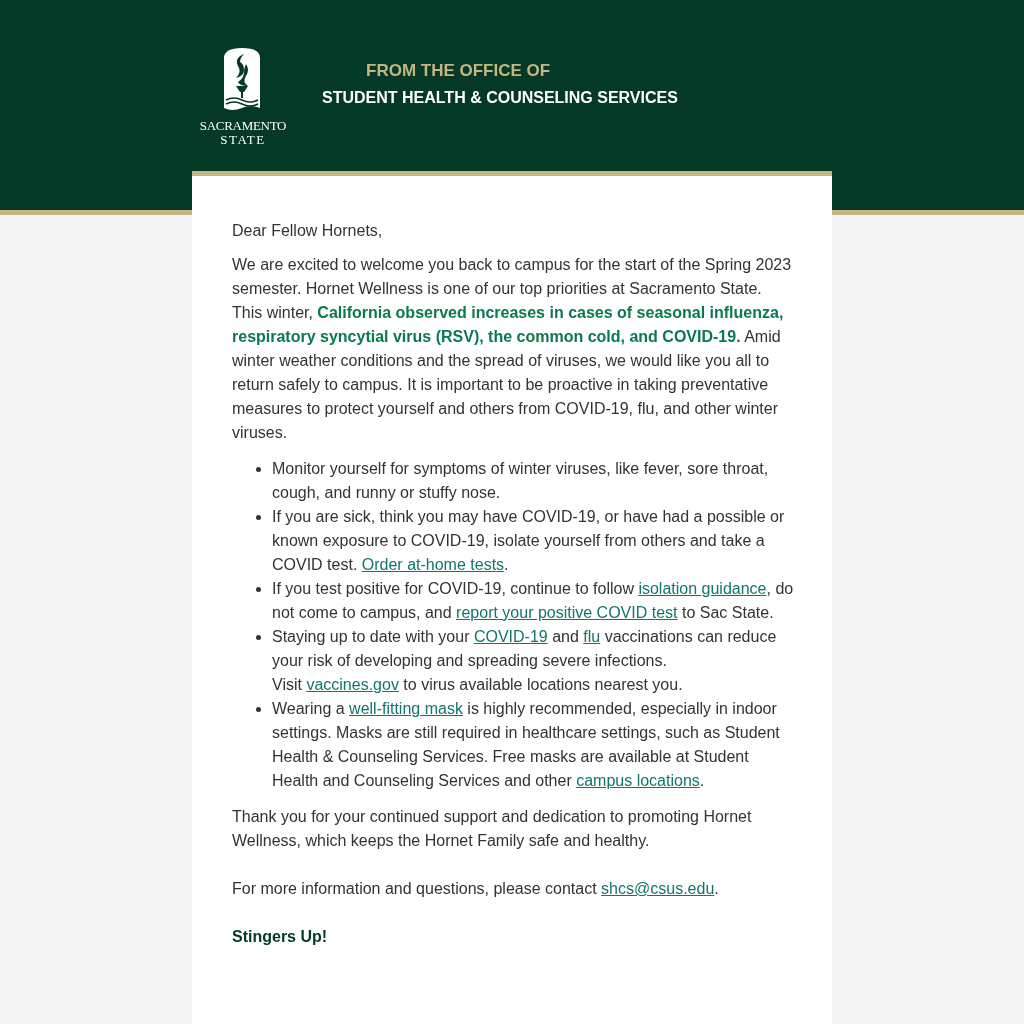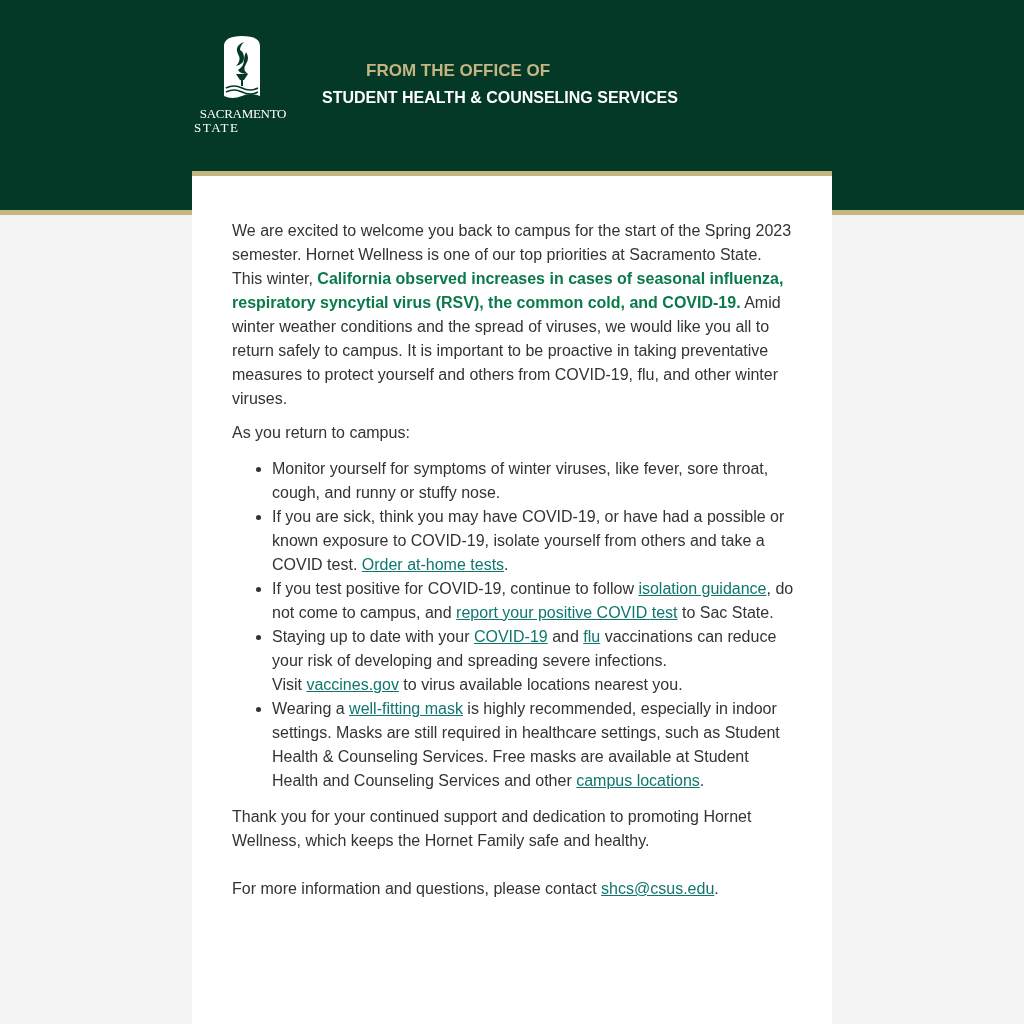--- a/index.html
+++ b/index.html
@@ -11,32 +11,32 @@
   }
   .header-band {
     position: absolute; left: 0; top: 0; width: 1024px; height: 210px;
     background: #043927;
   }
   .header-stripe {
     position: absolute; left: 0; top: 210px; width: 1024px; height: 5px;
     background: #c4b581;
   }
   .logo {
-    position: absolute; left: 194px; top: 36px; width: 98px; height: 100px;
+    position: absolute; left: 194px; top: 48px; width: 98px; height: 100px;
   }
   .logo-shield {
     position: absolute; left: 26px; top: 0; width: 44px; height: 68px;
   }
   .logo-text-1 {
     position: absolute; left: 0; top: 71px; width: 98px; text-align: center;
     font-family: "Liberation Serif", serif; color: #ffffff; font-size: 13px; letter-spacing: -0.3px;
     line-height: 13px;
   }
   .logo-text-2 {
-    position: absolute; left: 0; top: 85px; width: 98px; text-align: left;
+    position: absolute; left: 0; top: 85px; width: 98px; text-align: center;
     font-family: "Liberation Serif", serif; color: #ffffff; font-size: 13px; letter-spacing: 1.5px;
     line-height: 13px;
   }
   .header-kicker {
     position: absolute; left: 322px; top: 61px;
     color: #c4b581; font-weight: bold; font-size: 17px; line-height: 20px; margin-left: 44px;
   }
   .header-title {
     position: absolute; left: 322px; top: 87px;
     color: #ffffff; font-weight: bold; font-size: 16px; line-height: 22px;
@@ -77,27 +77,28 @@
   </svg>
   <div class="logo-text-1">SACRAMENTO</div>
   <div class="logo-text-2">STATE</div>
 </div>
 
 <div class="header-kicker">FROM THE OFFICE OF</div>
 <div class="header-title">STUDENT HEALTH &amp; COUNSELING SERVICES</div>
 
 <div class="card">
   <div class="content">
+    <p>Dear Fellow Hornets,</p>
     <p>
       <span>We are excited to welcome you back to campus for the start of the Spring 2023 semester. Hornet Wellness is one of our top priorities at Sacramento State. This winter, </span><span class="hl">California observed increases in cases of seasonal influenza, respiratory syncytial virus (RSV), the common cold, and COVID-19.</span><span> Amid winter weather conditions and the spread of viruses, we would like you all to return safely to campus. It is important to be proactive in taking preventative measures to protect yourself and others from COVID-19, flu, and other winter viruses.</span>
     </p>
-    <p>As you return to campus:</p>
     <ul>
       <li><span>Monitor yourself for symptoms of winter viruses, like fever, sore throat, cough, and runny or stuffy nose.</span></li>
       <li><span>If you are sick, think you may have COVID-19, or have had a possible or known exposure to COVID-19, isolate yourself from others and take a COVID test. </span><a href="#">Order at-home tests</a><span>.</span></li>
       <li><span>If you test positive for COVID-19, continue to follow </span><a href="#">isolation guidance</a><span>, do not come to campus, and </span><a href="#">report your positive COVID test</a><span> to Sac State.</span></li>
       <li><span>Staying up to date with your </span><a href="#">COVID-19</a><span> and </span><a href="#">flu</a><span> vaccinations can reduce your risk of developing and spreading severe infections.</span><br><span>Visit </span><a href="#">vaccines.gov</a><span> to virus available locations nearest you.</span></li>
       <li><span>Wearing a </span><a href="#">well-fitting mask</a><span> is highly recommended, especially in indoor settings. Masks are still required in healthcare settings, such as Student Health &amp; Counseling Services. Free masks are available at Student Health and Counseling Services and other </span><a href="#">campus locations</a><span>.</span></li>
     </ul>
     <p class="gap">Thank you for your continued support and dedication to promoting Hornet Wellness, which keeps the Hornet Family safe and healthy.</p>
     <p class="gap"><span>For more information and questions, please contact </span><a href="#">shcs@csus.edu</a><span>.</span></p>
+    <p class="signoff">Stingers Up!</p>
   </div>
 </div>
 
 </body></html>

